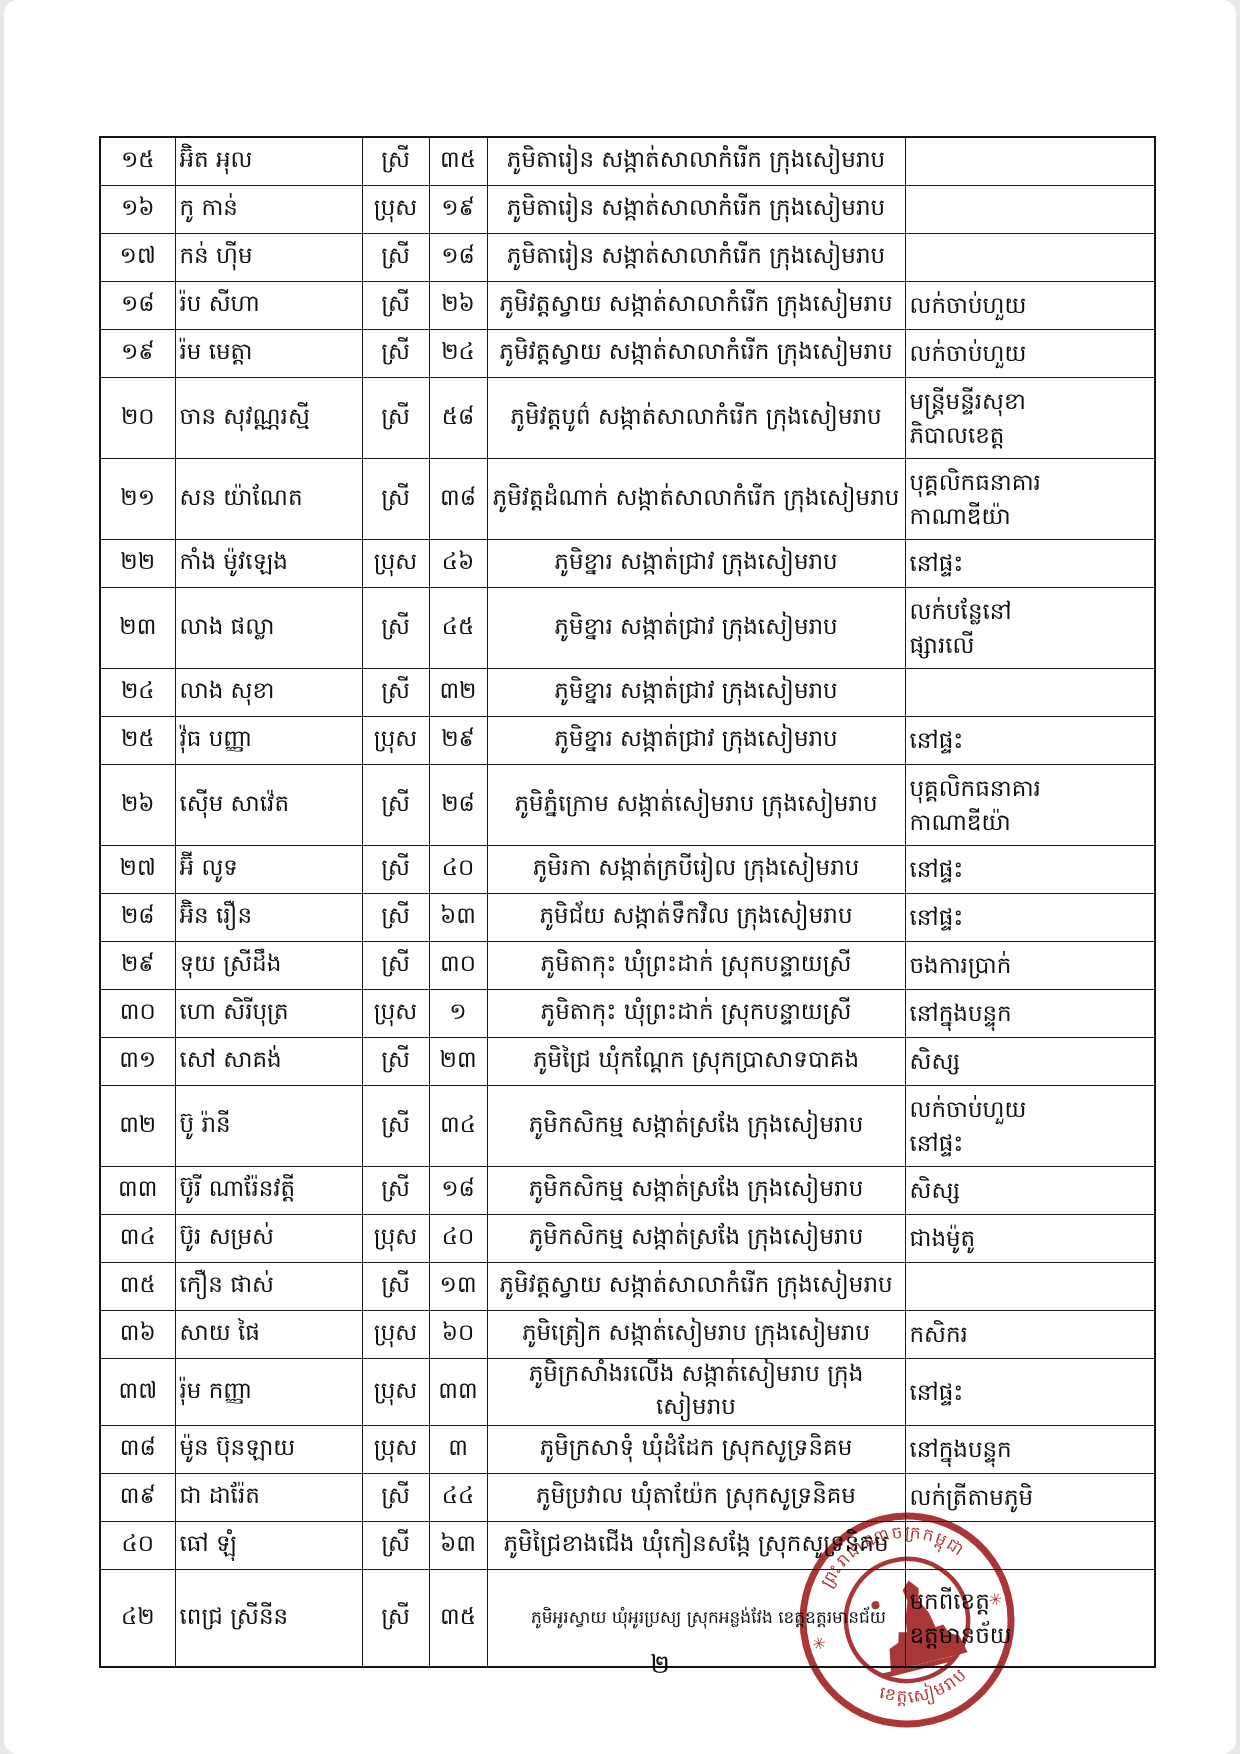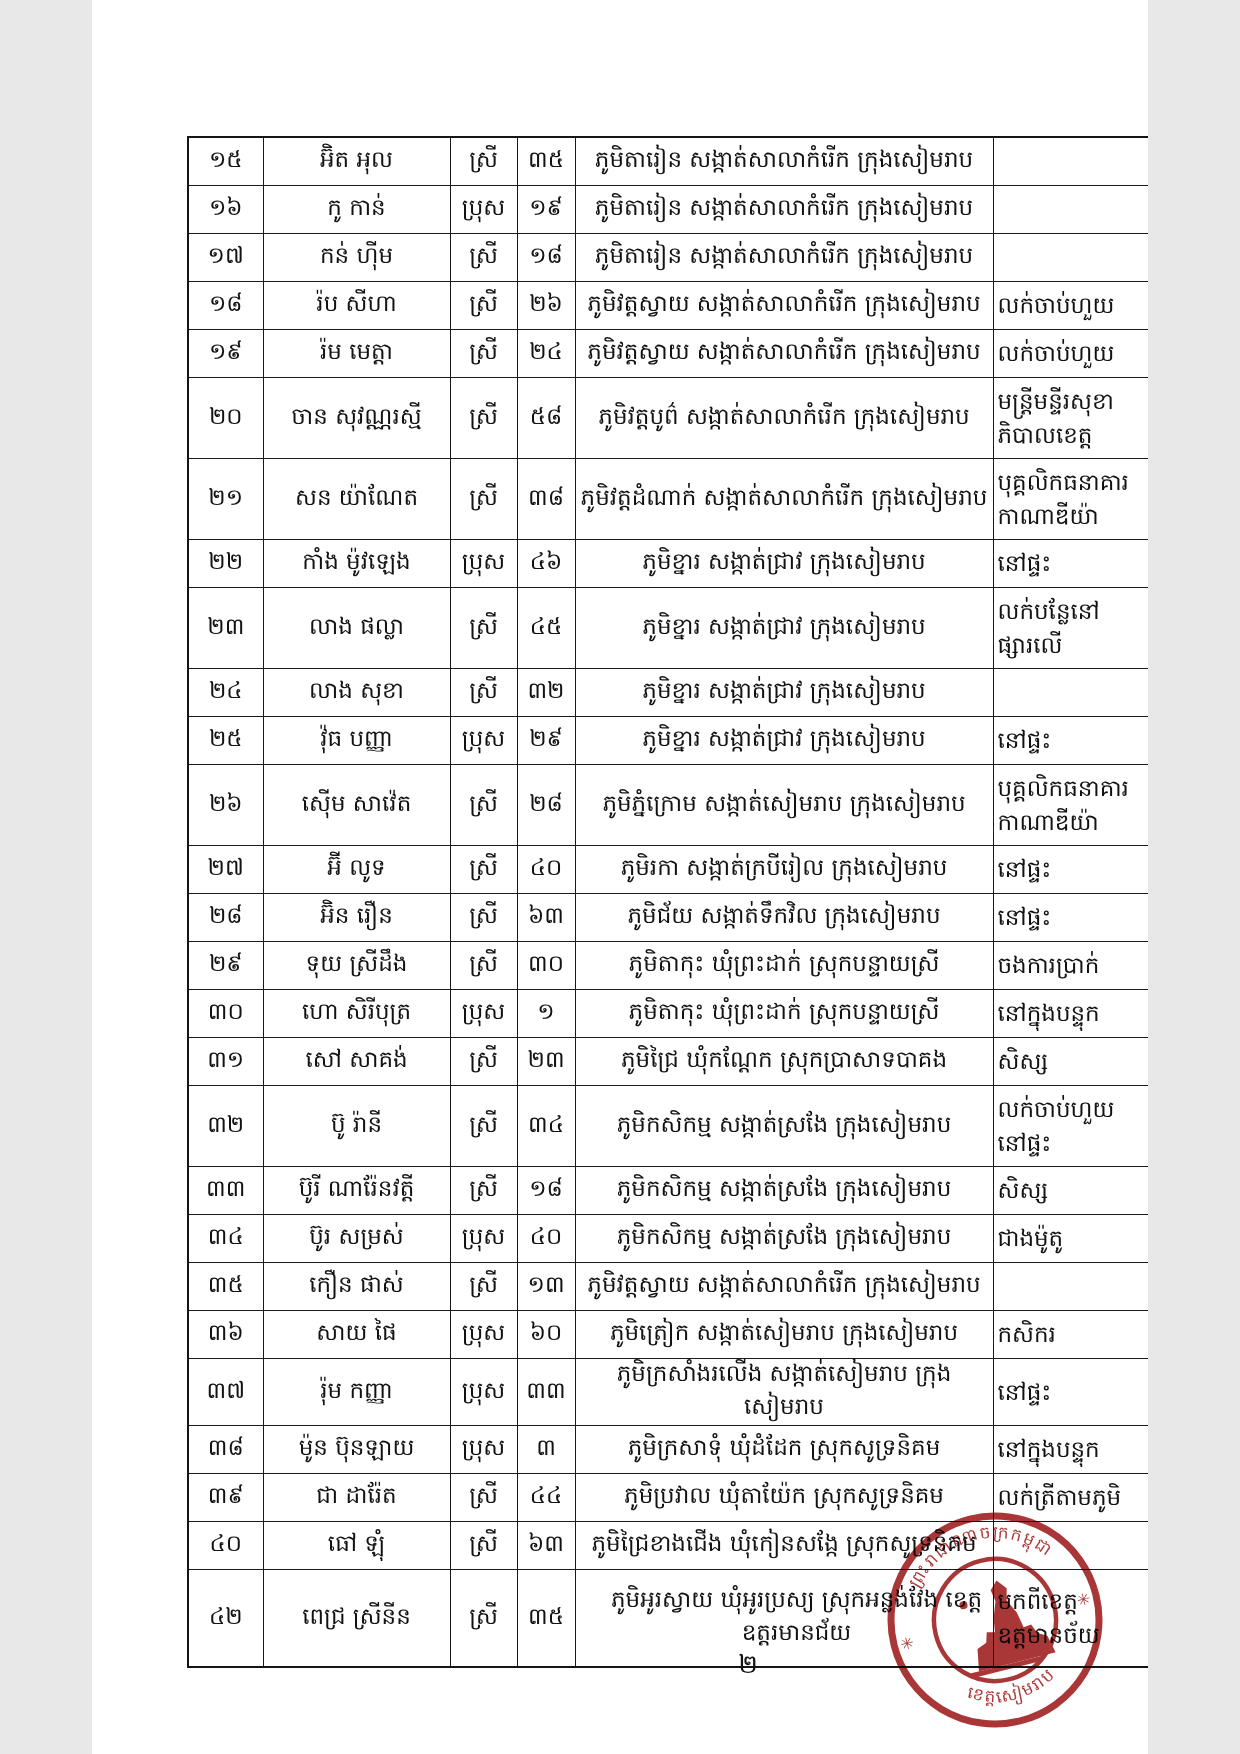--- a/index.html
+++ b/index.html
@@ -1,47 +1,48 @@
 <!DOCTYPE html>
 <html><head>
 <meta charset="utf-8">
 <style>
   html,body{margin:0;padding:0;background:#e8e8e8;}
   .page{
     position:relative;
-    width:1056px;height:1754px;
+    width:1232px;height:1754px;
     margin:0 auto;
     background:#ffffff;
     overflow:hidden;
     font-family:"DejaVu Sans",sans-serif;
     color:#121212;
+    border-radius:14px;
   }
   .table-wrap{position:absolute;left:95px;top:136px;}
   table.roster{
     border-collapse:collapse;
     table-layout:fixed;
     width:1055px;
     border:2.2px solid #151515;
   }
   table.roster td{
     border:1.6px solid #1a1a1a;
     height:47px;
     font-size:23px;
     vertical-align:middle;
     overflow:hidden;
     padding:0 4px;
   }
   tr.tall td{height:80px;}
   table.roster tr:last-child td{height:96px;}
   td.c-no{text-align:center;font-size:22px;}
-  td.c-name{text-align:center;padding-left:14px;}
+  td.c-name{text-align:left;padding-left:14px;}
   td.c-gender{text-align:center;}
   td.c-age{text-align:center;font-size:22px;}
   td.c-addr{text-align:center;padding-left:9px;}
-  table.roster tr:last-child td.c-addr{font-size:23px;padding-left:29px;}
+  table.roster tr:last-child td.c-addr{font-size:17px;padding-left:29px;}
   td.c-note{
     font-size:20px;
     white-space:pre-line;
     line-height:1.5;
   }
   .page-number{
     position:absolute;
     left:586px;top:1648px;width:140px;
     text-align:center;
     font-size:26px;

